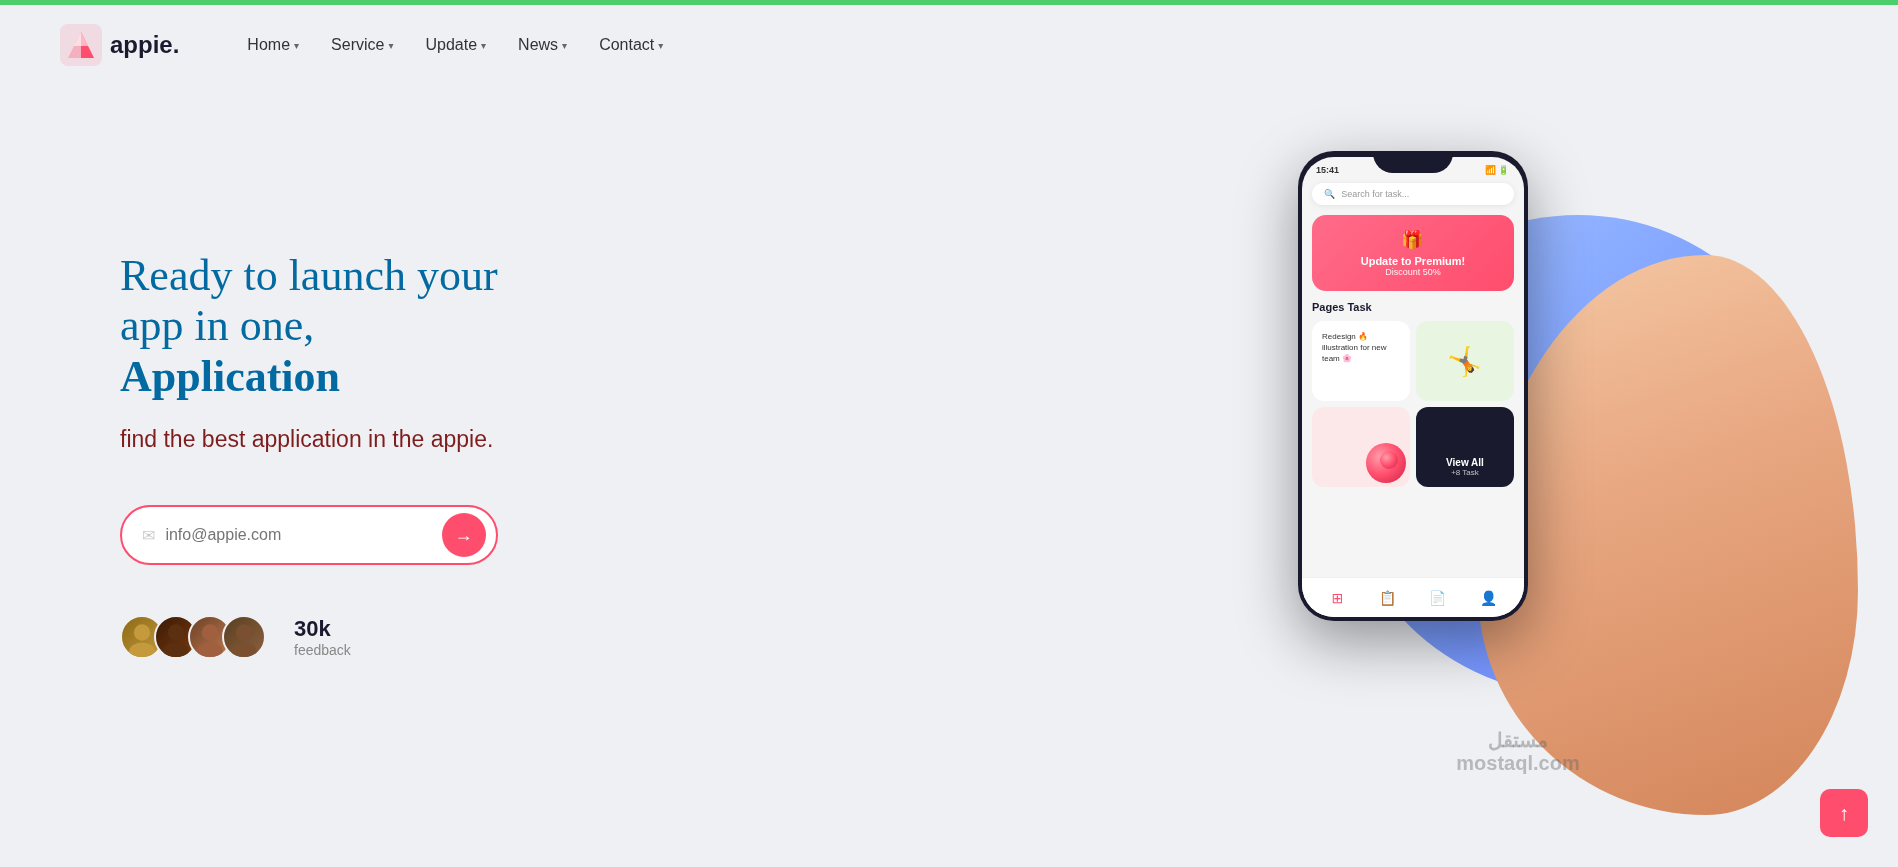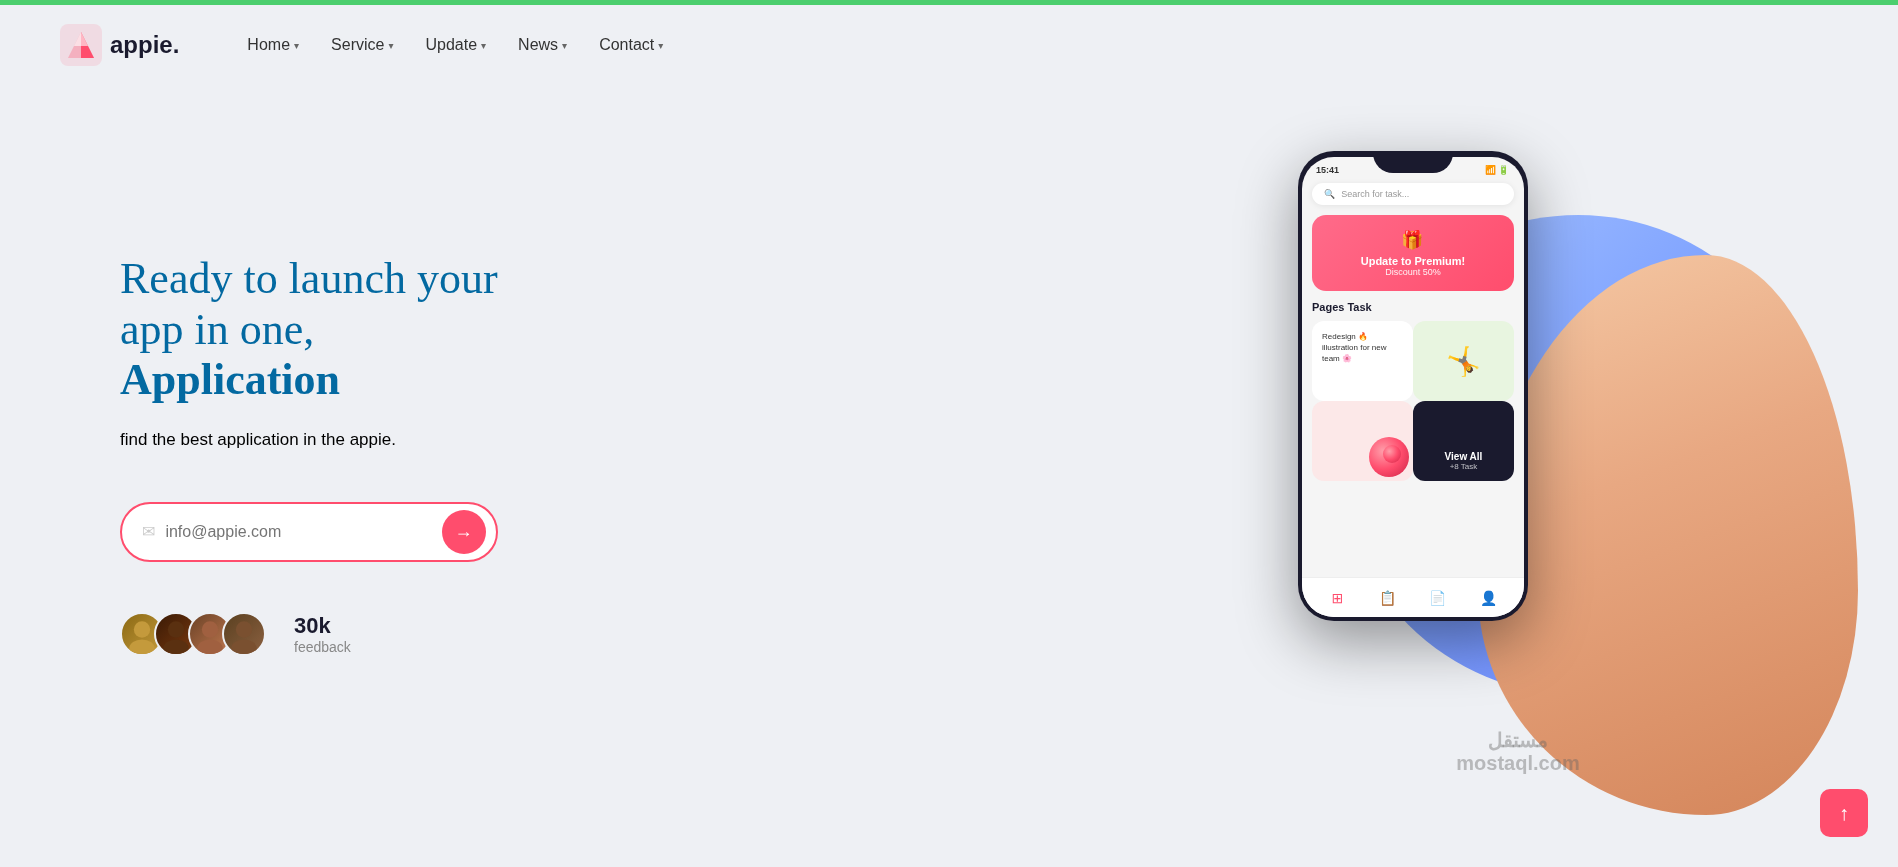--- a/index.html
+++ b/index.html
@@ -97,22 +97,22 @@
       font-weight: 400;
       line-height: 1.15;
       color: #0369a1;
       margin-bottom: 24px;
       font-family: Liberation Serif, serif;
     }
     .hero-title strong {
       font-weight: 800;
     }
     .hero-subtitle {
-      font-size: 17px;
-      color: #000000;
+      font-size: 23px;
+      color: #7f1d1d;
       margin-bottom: 52px;
     }
     .email-form {
       display: flex;
       align-items: center;
       background: white;
       border: 2px solid #ff4d6d;
       border-radius: 40px;
       padding: 6px 10px 6px 20px;
       max-width: 420px;
@@ -296,20 +296,21 @@
     }
     .promo-emoji { font-size: 18px; margin-bottom: 4px; }
     .promo-title { font-size: 11px; font-weight: 700; }
     .promo-sub { font-size: 9px; opacity: 0.9; }
     
     .today-section { padding: 0 10px; }
     .today-label { font-size: 11px; font-weight: 700; color: #1a1a2e; margin-bottom: 8px; }
     .task-grid {
       display: grid;
       grid-template-columns: 1fr 1fr;
+      gap: 6px;
     }
     .task-card {
       border-radius: 12px;
       padding: 10px;
       font-size: 8px;
       color: #333;
       min-height: 80px;
       position: relative;
       overflow: hidden;
     }

